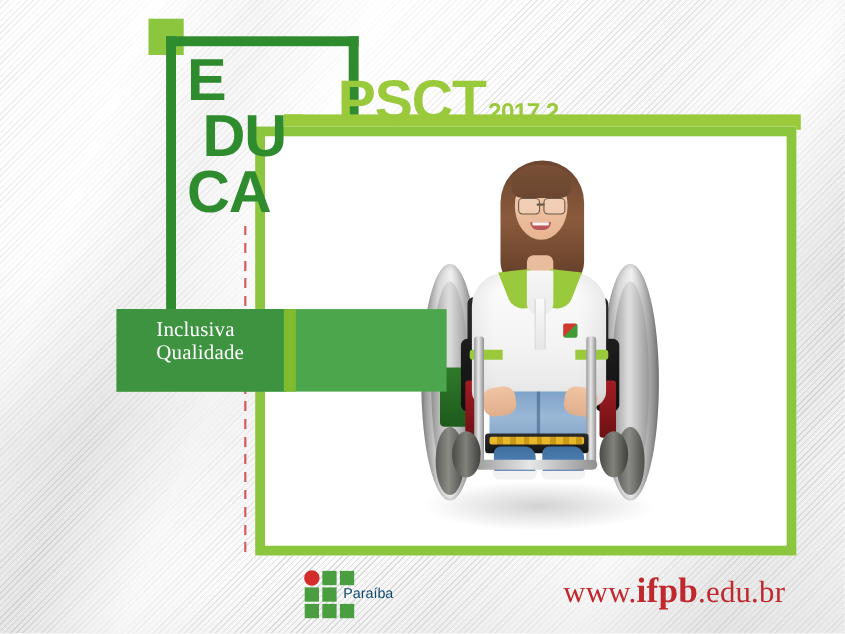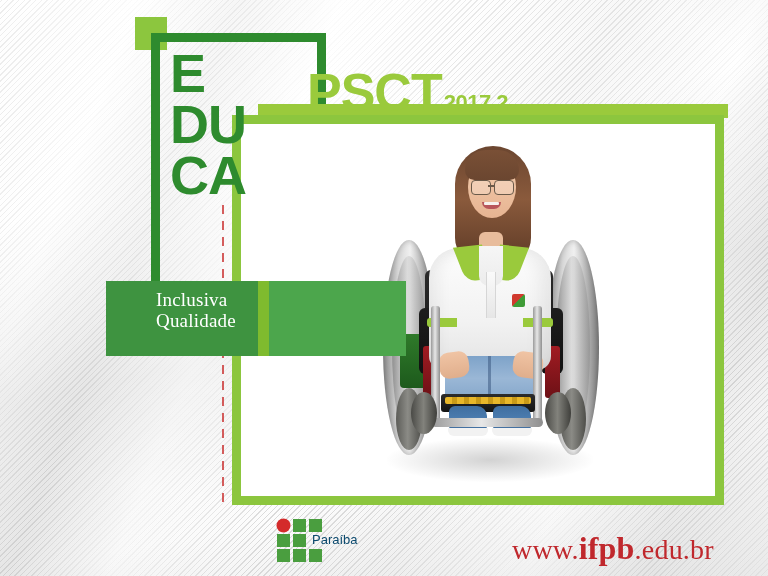--- a/index.html
+++ b/index.html
@@ -130,21 +130,21 @@
     font-family: "Liberation Sans", sans-serif;
     font-weight: bold;
     font-size: 54px;
     line-height: 51px;
     color: #2E8B2E;
     letter-spacing: -1px;
     z-index: 6;
   }
   .educacao div { white-space: nowrap; }
   .ln-e { margin-left: 2px; }
-  .ln-du { margin-left: 2px; }
+  .ln-du { margin-left: 16px; }
   .ln-ca { margin-left: 2px; }
   .ln-cao { margin-left: 0px; }
 
   
   .psct-wrap {
     position: absolute;
     left: 307px; top: 62px;
     z-index: 7;
     white-space: nowrap;
   }
@@ -183,21 +183,21 @@
     background: #3E9340;
   }
   .banner-light-strip {
     position: absolute;
     left: 152px; top: 0;
     width: 11px; height: 75px;
     background: #7FBB2E;
   }
   .banner-text {
     position: absolute;
-    left: 50px; top: 8px;
+    left: 36px; top: 8px;
     color: #ffffff;
     font-family: "Liberation Serif", serif;
     font-size: 19px;
     line-height: 21px;
     letter-spacing: 0.2px;
   }
   .banner-text div { white-space: nowrap; }
 
   
   .person {
@@ -474,21 +474,21 @@
   }
   .logo-sub {
     font-family: "Liberation Sans", sans-serif;
     font-size: 13px;
     color: #0c4a6e;
     display: block;
     margin-top: 5px;
   }
   .site-url {
     position: absolute;
-    left: 512px; top: 530px;
+    left: 512px; top: 518px;
     font-family: "Liberation Serif", serif;
     font-size: 28px;
     color: #c0282d;
     white-space: nowrap;
     z-index: 9;
     letter-spacing: 0.2px;
   }
   .site-url .brand {
     font-weight: bold;
     font-size: 32px;

